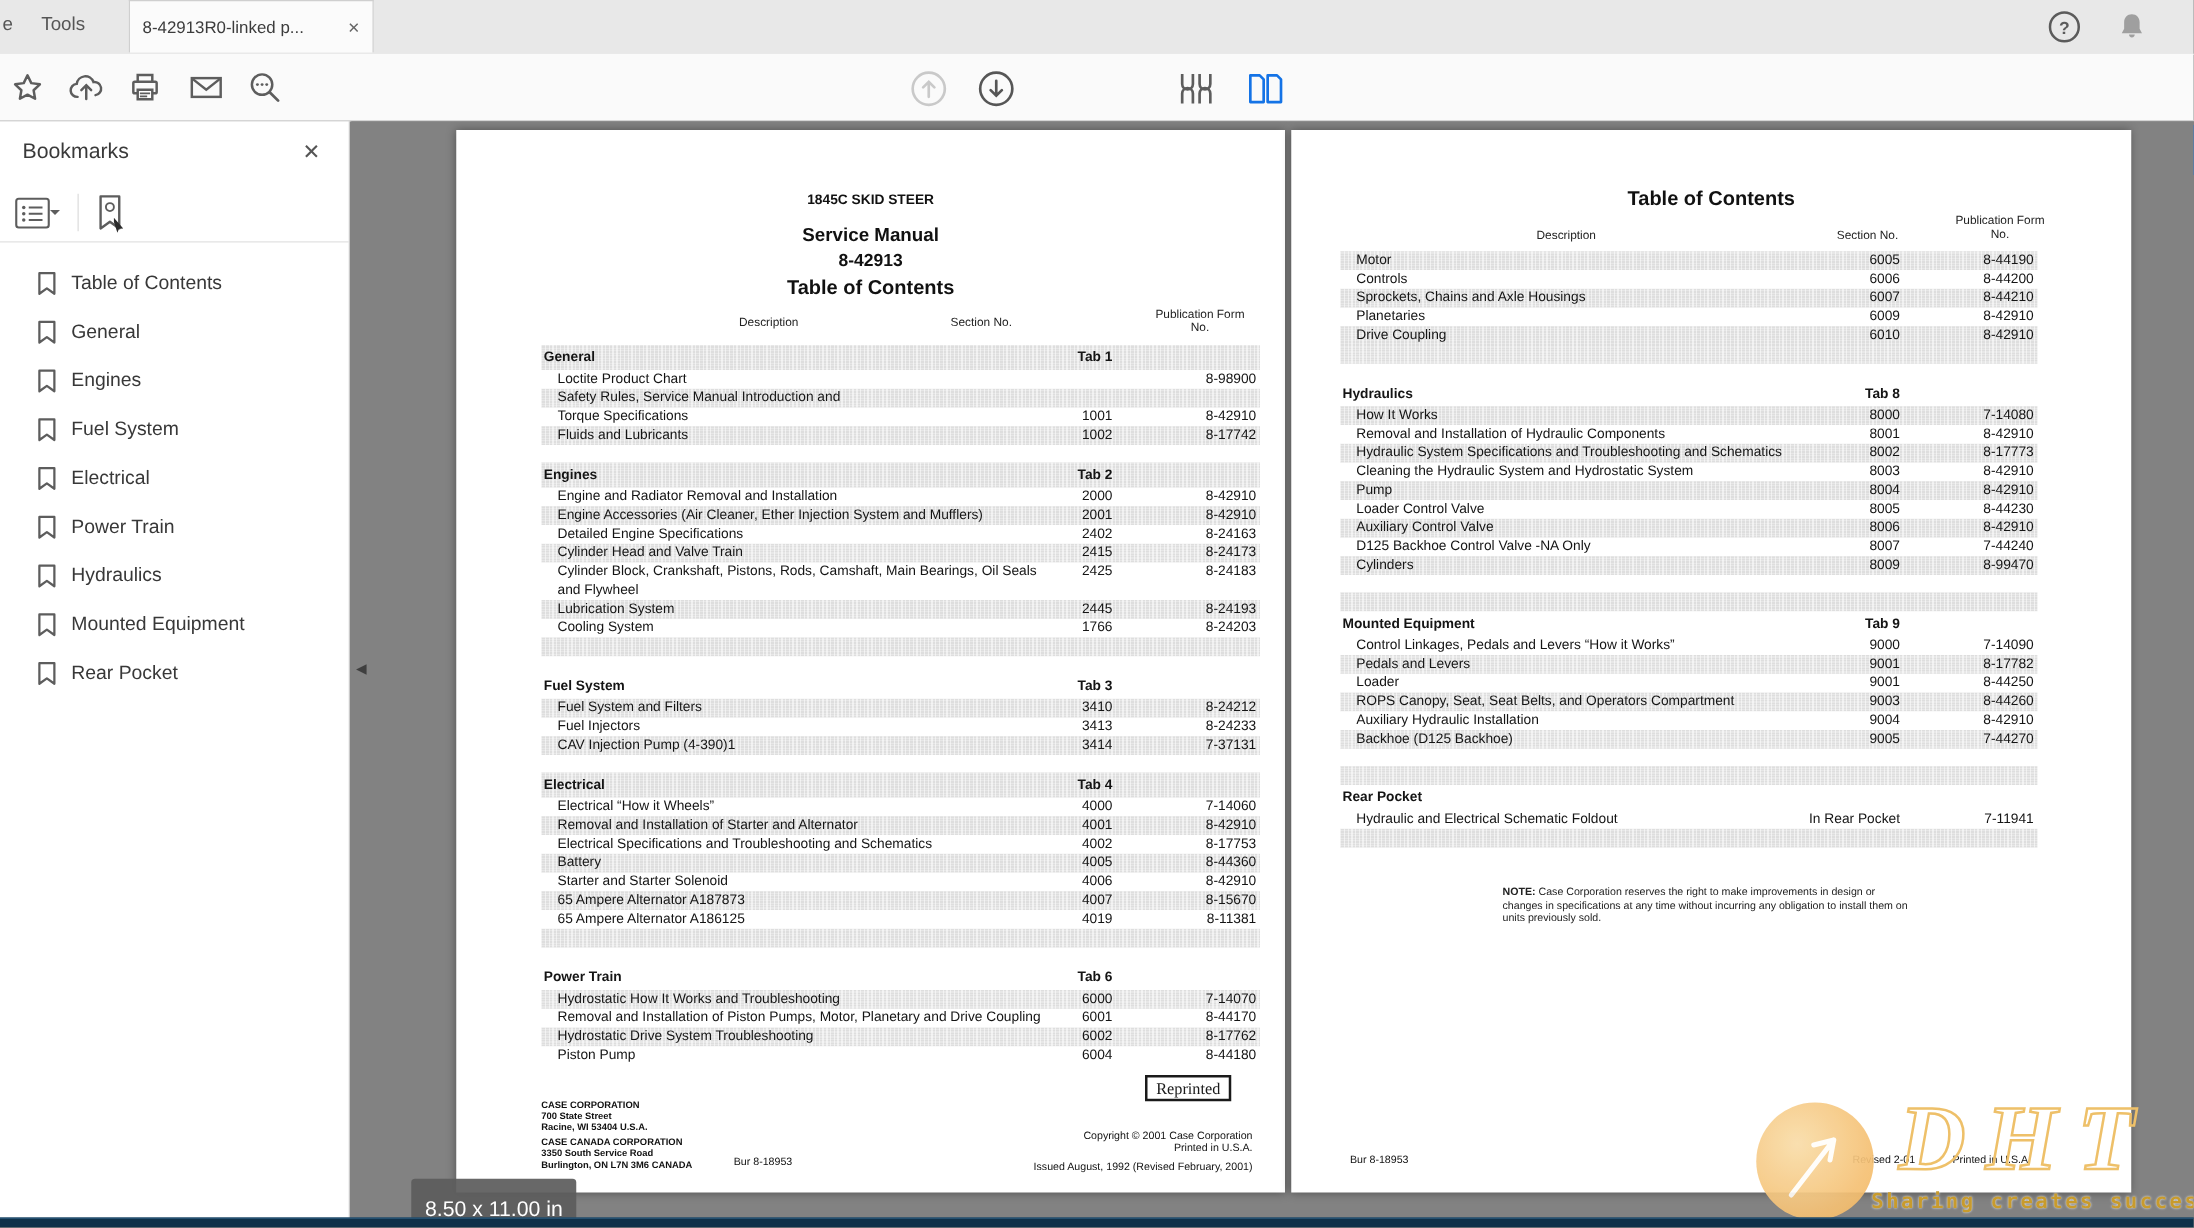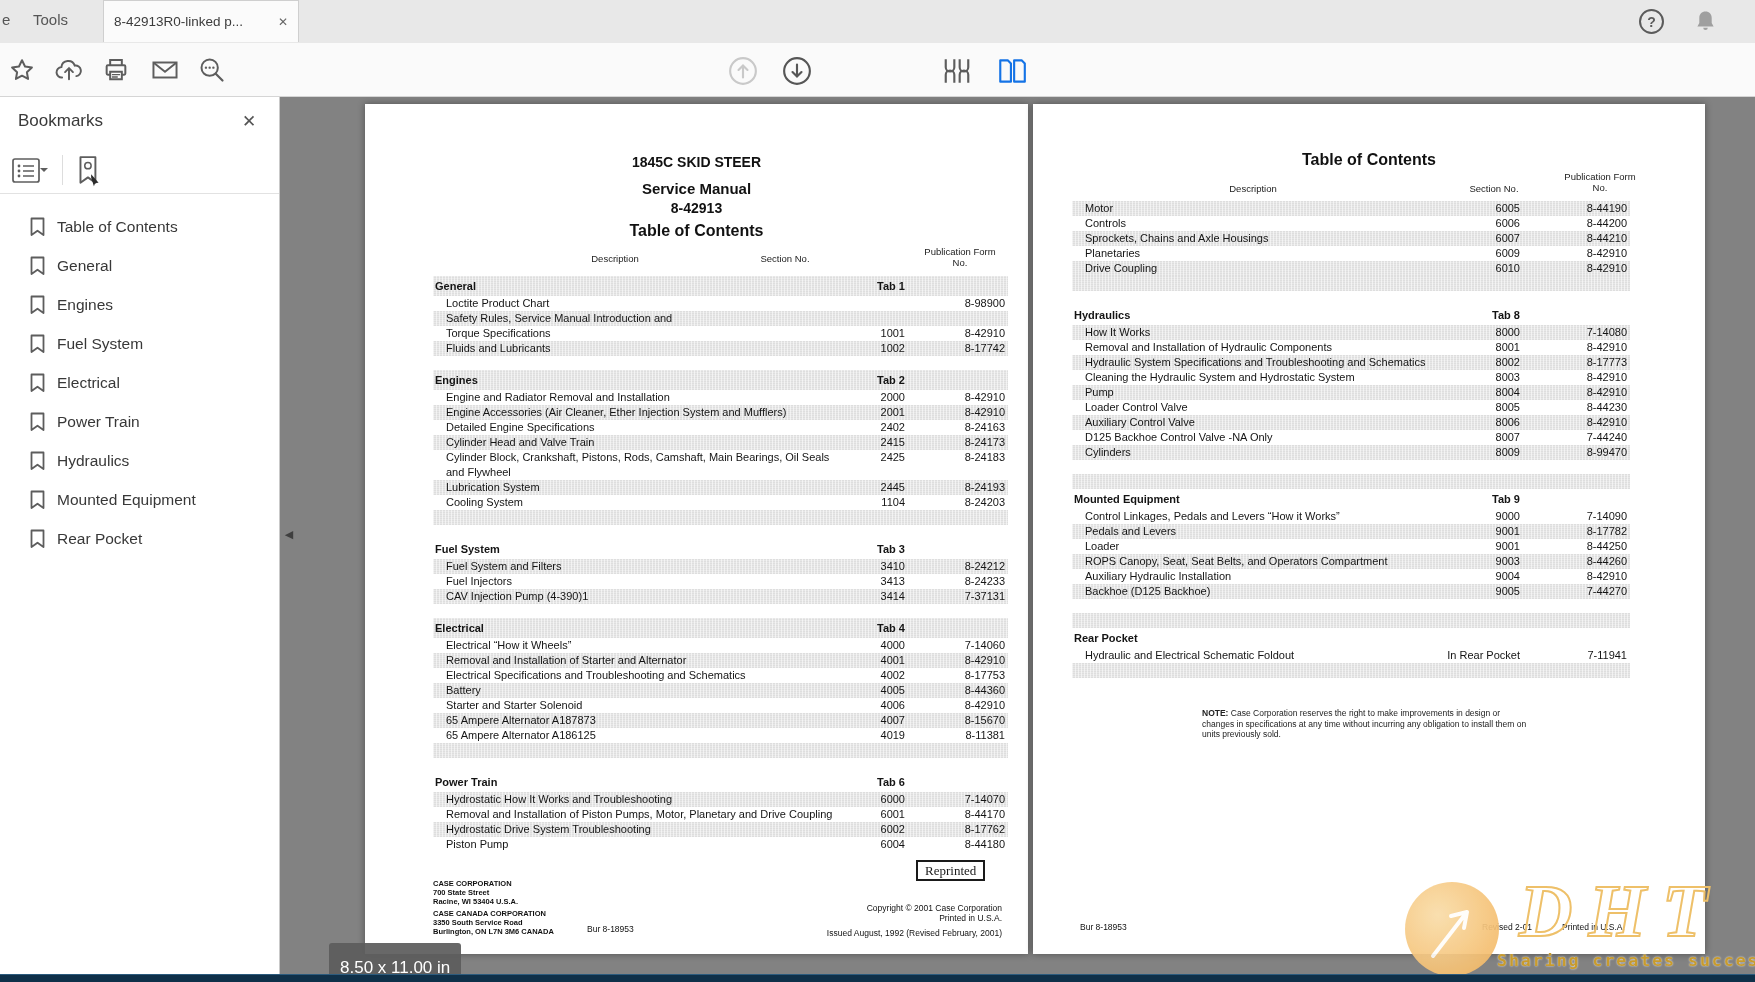--- a/index.html
+++ b/index.html
@@ -34,39 +34,39 @@
   .bm-item .lbl{margin-left:12px;font-size:15.5px;color:#383838;white-space:nowrap;}
   
   .docarea{position:absolute;left:281px;top:97px;width:1474px;height:878px;background:#828282;overflow:hidden;}
   .collapse{position:absolute;left:0px;top:420px;width:16px;height:34px;display:flex;align-items:center;justify-content:center;
             color:#3f3f3f;font-size:11px;cursor:pointer;}
   .page{position:absolute;top:7px;height:850px;background:#ffffff;box-shadow:0 0 7px rgba(0,0,0,.38);}
   .page-left{left:84px;width:663px;}
   .page-right{left:752px;width:672px;}
   
   .lp-t{position:absolute;left:0;width:100%;text-align:center;font-weight:bold;color:#111;}
-  .lp-t1{top:50px;font-size:14px;}
+  .lp-t1{top:50px;font-size:11px;}
   .lp-t2{top:76px;font-size:15px;}
   .lp-t3{top:96px;font-size:14px;}
   .lp-t4{top:118px;font-size:16px;}
   .colhdr{position:absolute;font-size:9.5px;color:#222;text-align:center;line-height:10.5px;}
   
   .toc{position:absolute;}
   #ltoc{left:68px;top:172px;width:575px;}
   #rtoc{left:39px;top:97px;width:558px;}
   .sec{margin-bottom:14px;}
   .trow{position:relative;height:15px;line-height:15px;font-size:11px;color:#141414;}
   .trow.hd{height:20px;line-height:20px;}
   .trow.sh{background-color:#e7e7e7;
     background-image:repeating-linear-gradient(90deg, rgba(255,255,255,.55) 0 1px, rgba(0,0,0,0) 1px 3px),
                      repeating-linear-gradient(0deg, rgba(0,0,0,.04) 0 1px, rgba(0,0,0,0) 1px 2px);}
   .trow .td{position:absolute;left:13px;right:150px;white-space:nowrap;overflow:hidden;}
   .trow.hd .td{left:2px;font-weight:bold;}
   .trow .ts,.trow .tp{position:absolute;white-space:nowrap;}
-  #ltoc .ts{right:103px;text-align:right;} #rtoc .ts{right:110px;}
+  #ltoc .ts{right:118px;text-align:right;} #rtoc .ts{right:110px;}
   .trow .tp{right:3px;}
   .trow.hd .ts{font-weight:bold;}
   
   .reprinted{position:absolute;left:551px;top:756px;border:2px solid #1a1a1a;padding:0 7px;font-family:"Liberation Serif",serif;
              font-size:13px;color:#1a1a1a;line-height:17px;}
   .addr{position:absolute;left:68px;font-size:7.5px;font-weight:bold;color:#111;line-height:8.8px;}
   .addr-us{top:776px;} .addr-ca{top:806px;}
   .lp-bur{position:absolute;left:222px;top:820px;font-size:8.5px;color:#111;}
   .lp-copy{position:absolute;right:26px;top:800px;text-align:right;font-size:8.5px;color:#111;line-height:9.8px;}
   .lp-issued{position:absolute;right:26px;top:824px;font-size:8.5px;color:#111;padding-left:16px;}
@@ -335,21 +335,21 @@
           <div class="trow">
             <span class="td">and Flywheel</span>
           </div>
           <div class="trow sh">
             <span class="td">Lubrication System</span>
             <span class="ts">2445</span>
             <span class="tp">8-24193</span>
           </div>
           <div class="trow">
             <span class="td">Cooling System</span>
-            <span class="ts">1104</span>
+            <span class="ts">1766</span>
             <span class="tp">8-24203</span>
           </div>
           <div class="trow sh">
             <span class="td"></span>
           </div>
         </div>
         <div class="sec">
           <div class="trow hd">
             <span class="td">Fuel System</span>
             <span class="ts">Tab 3</span>

